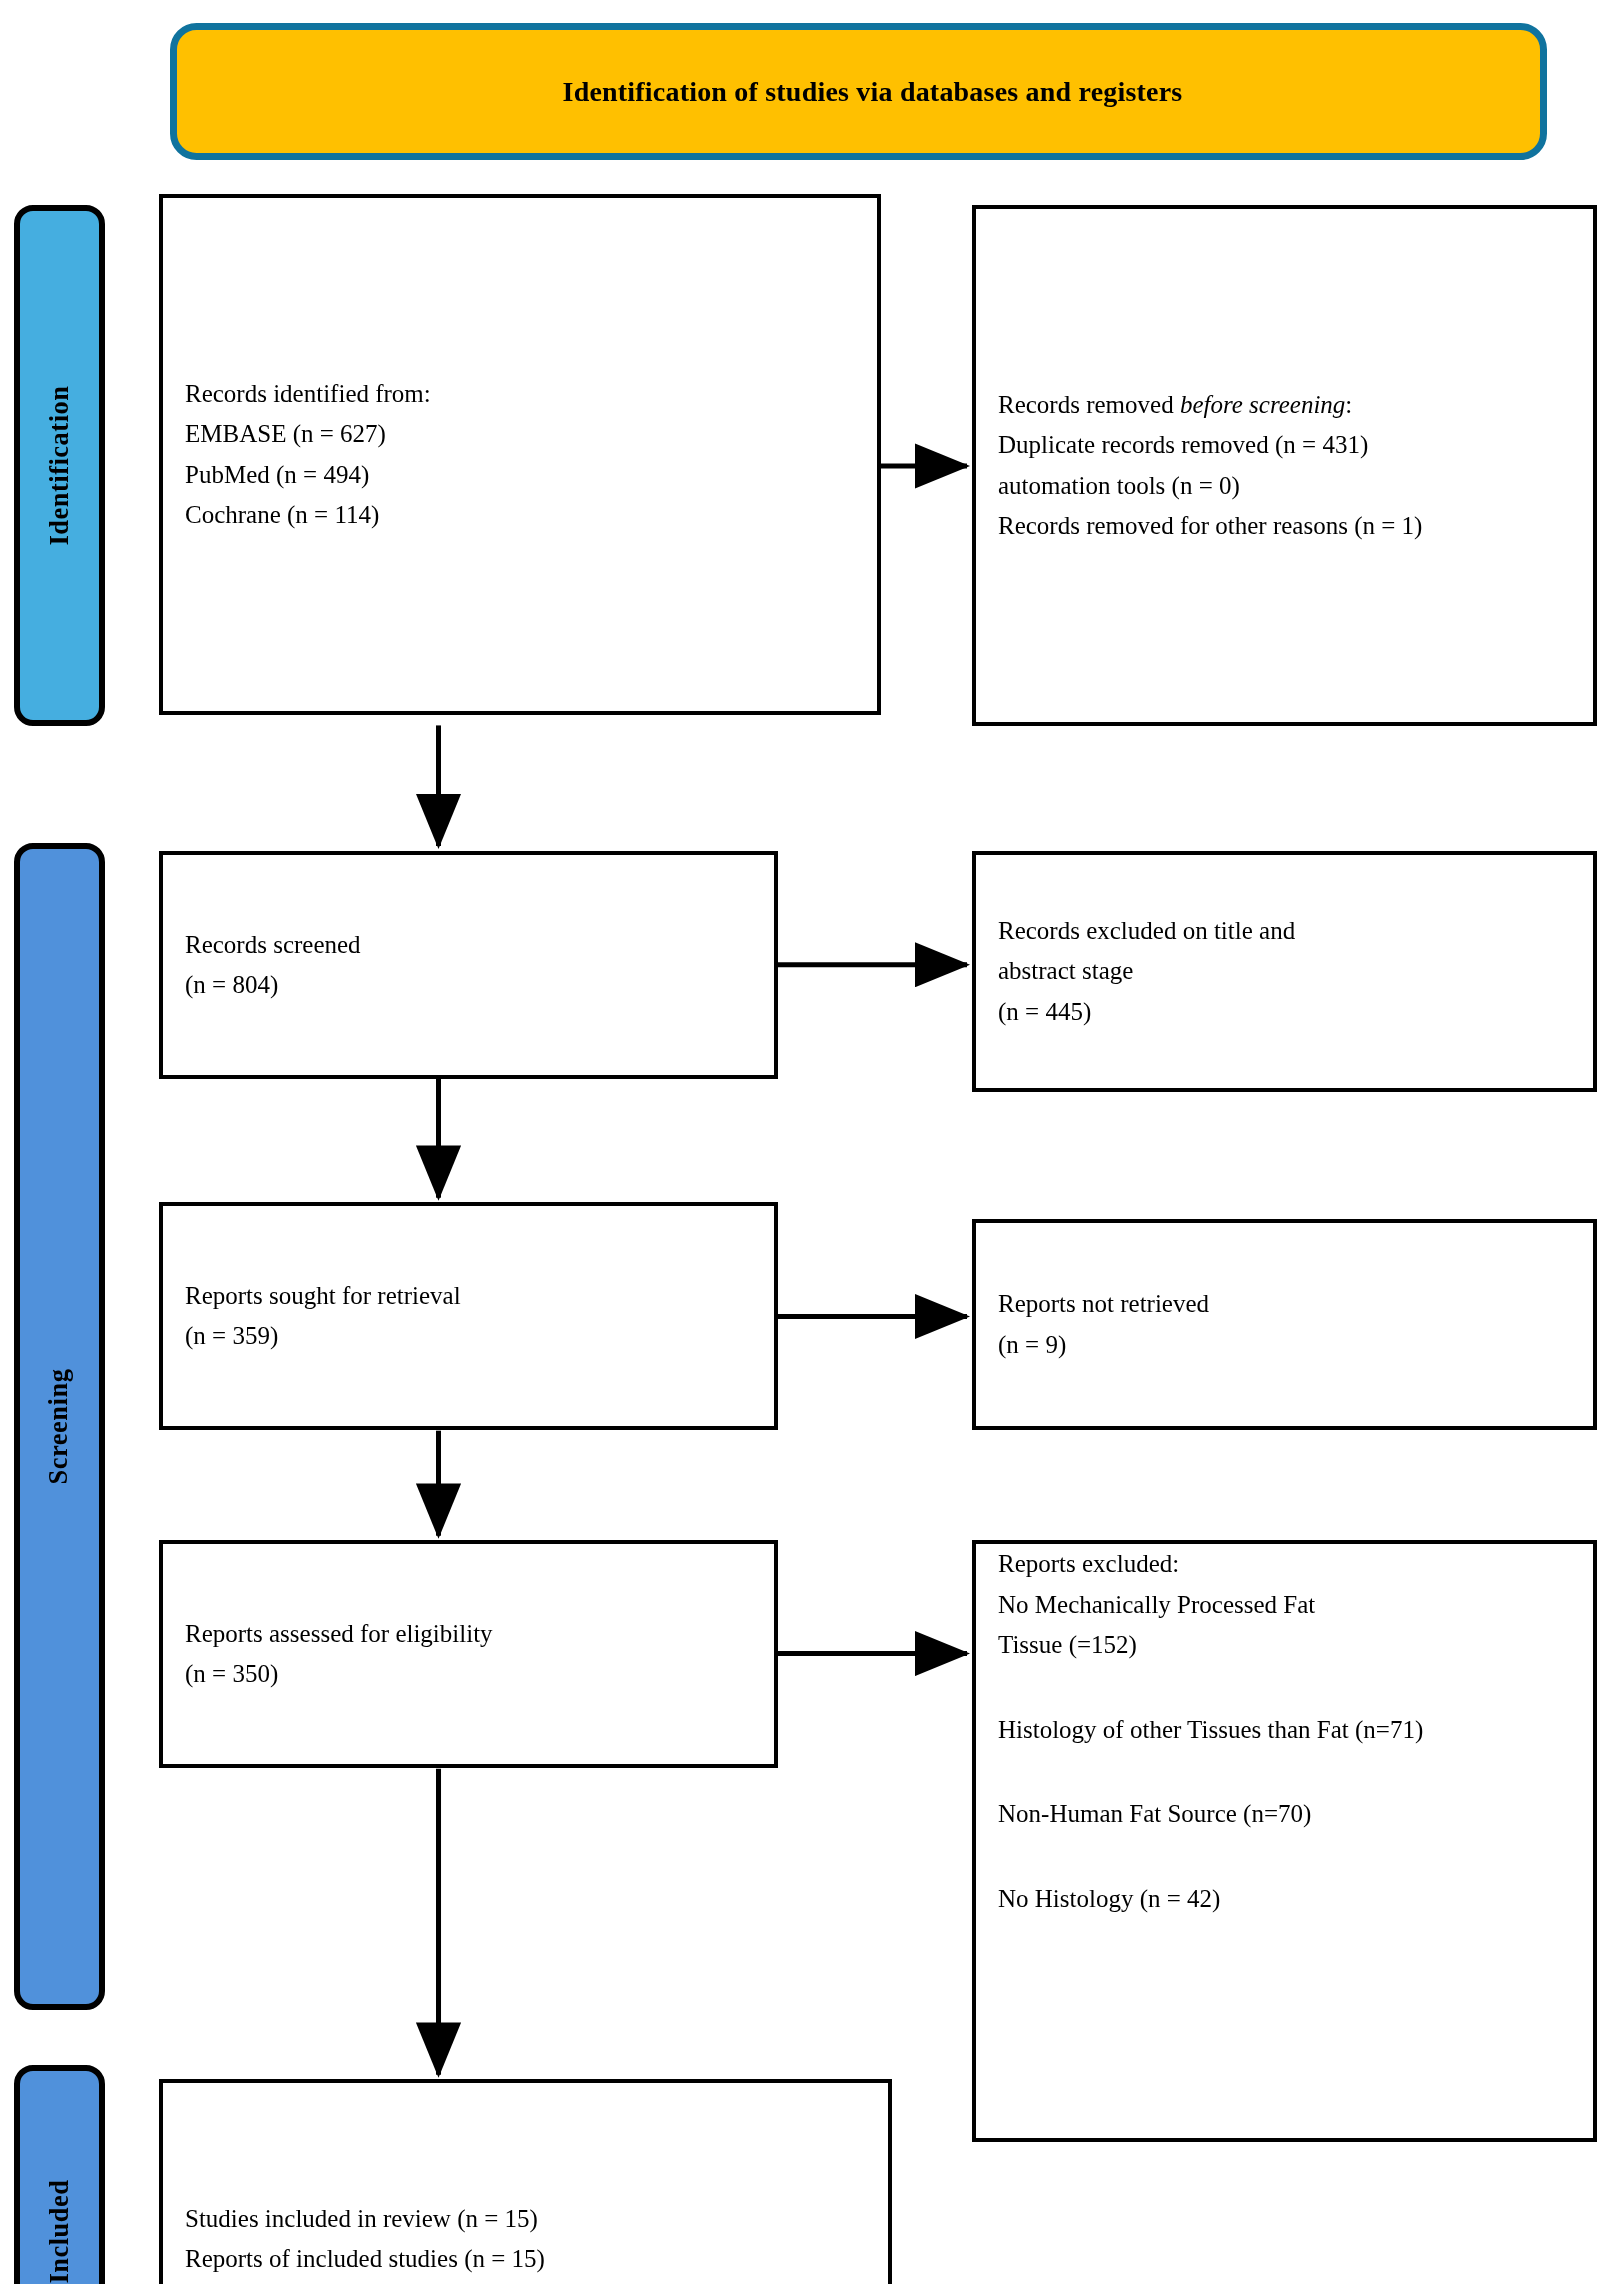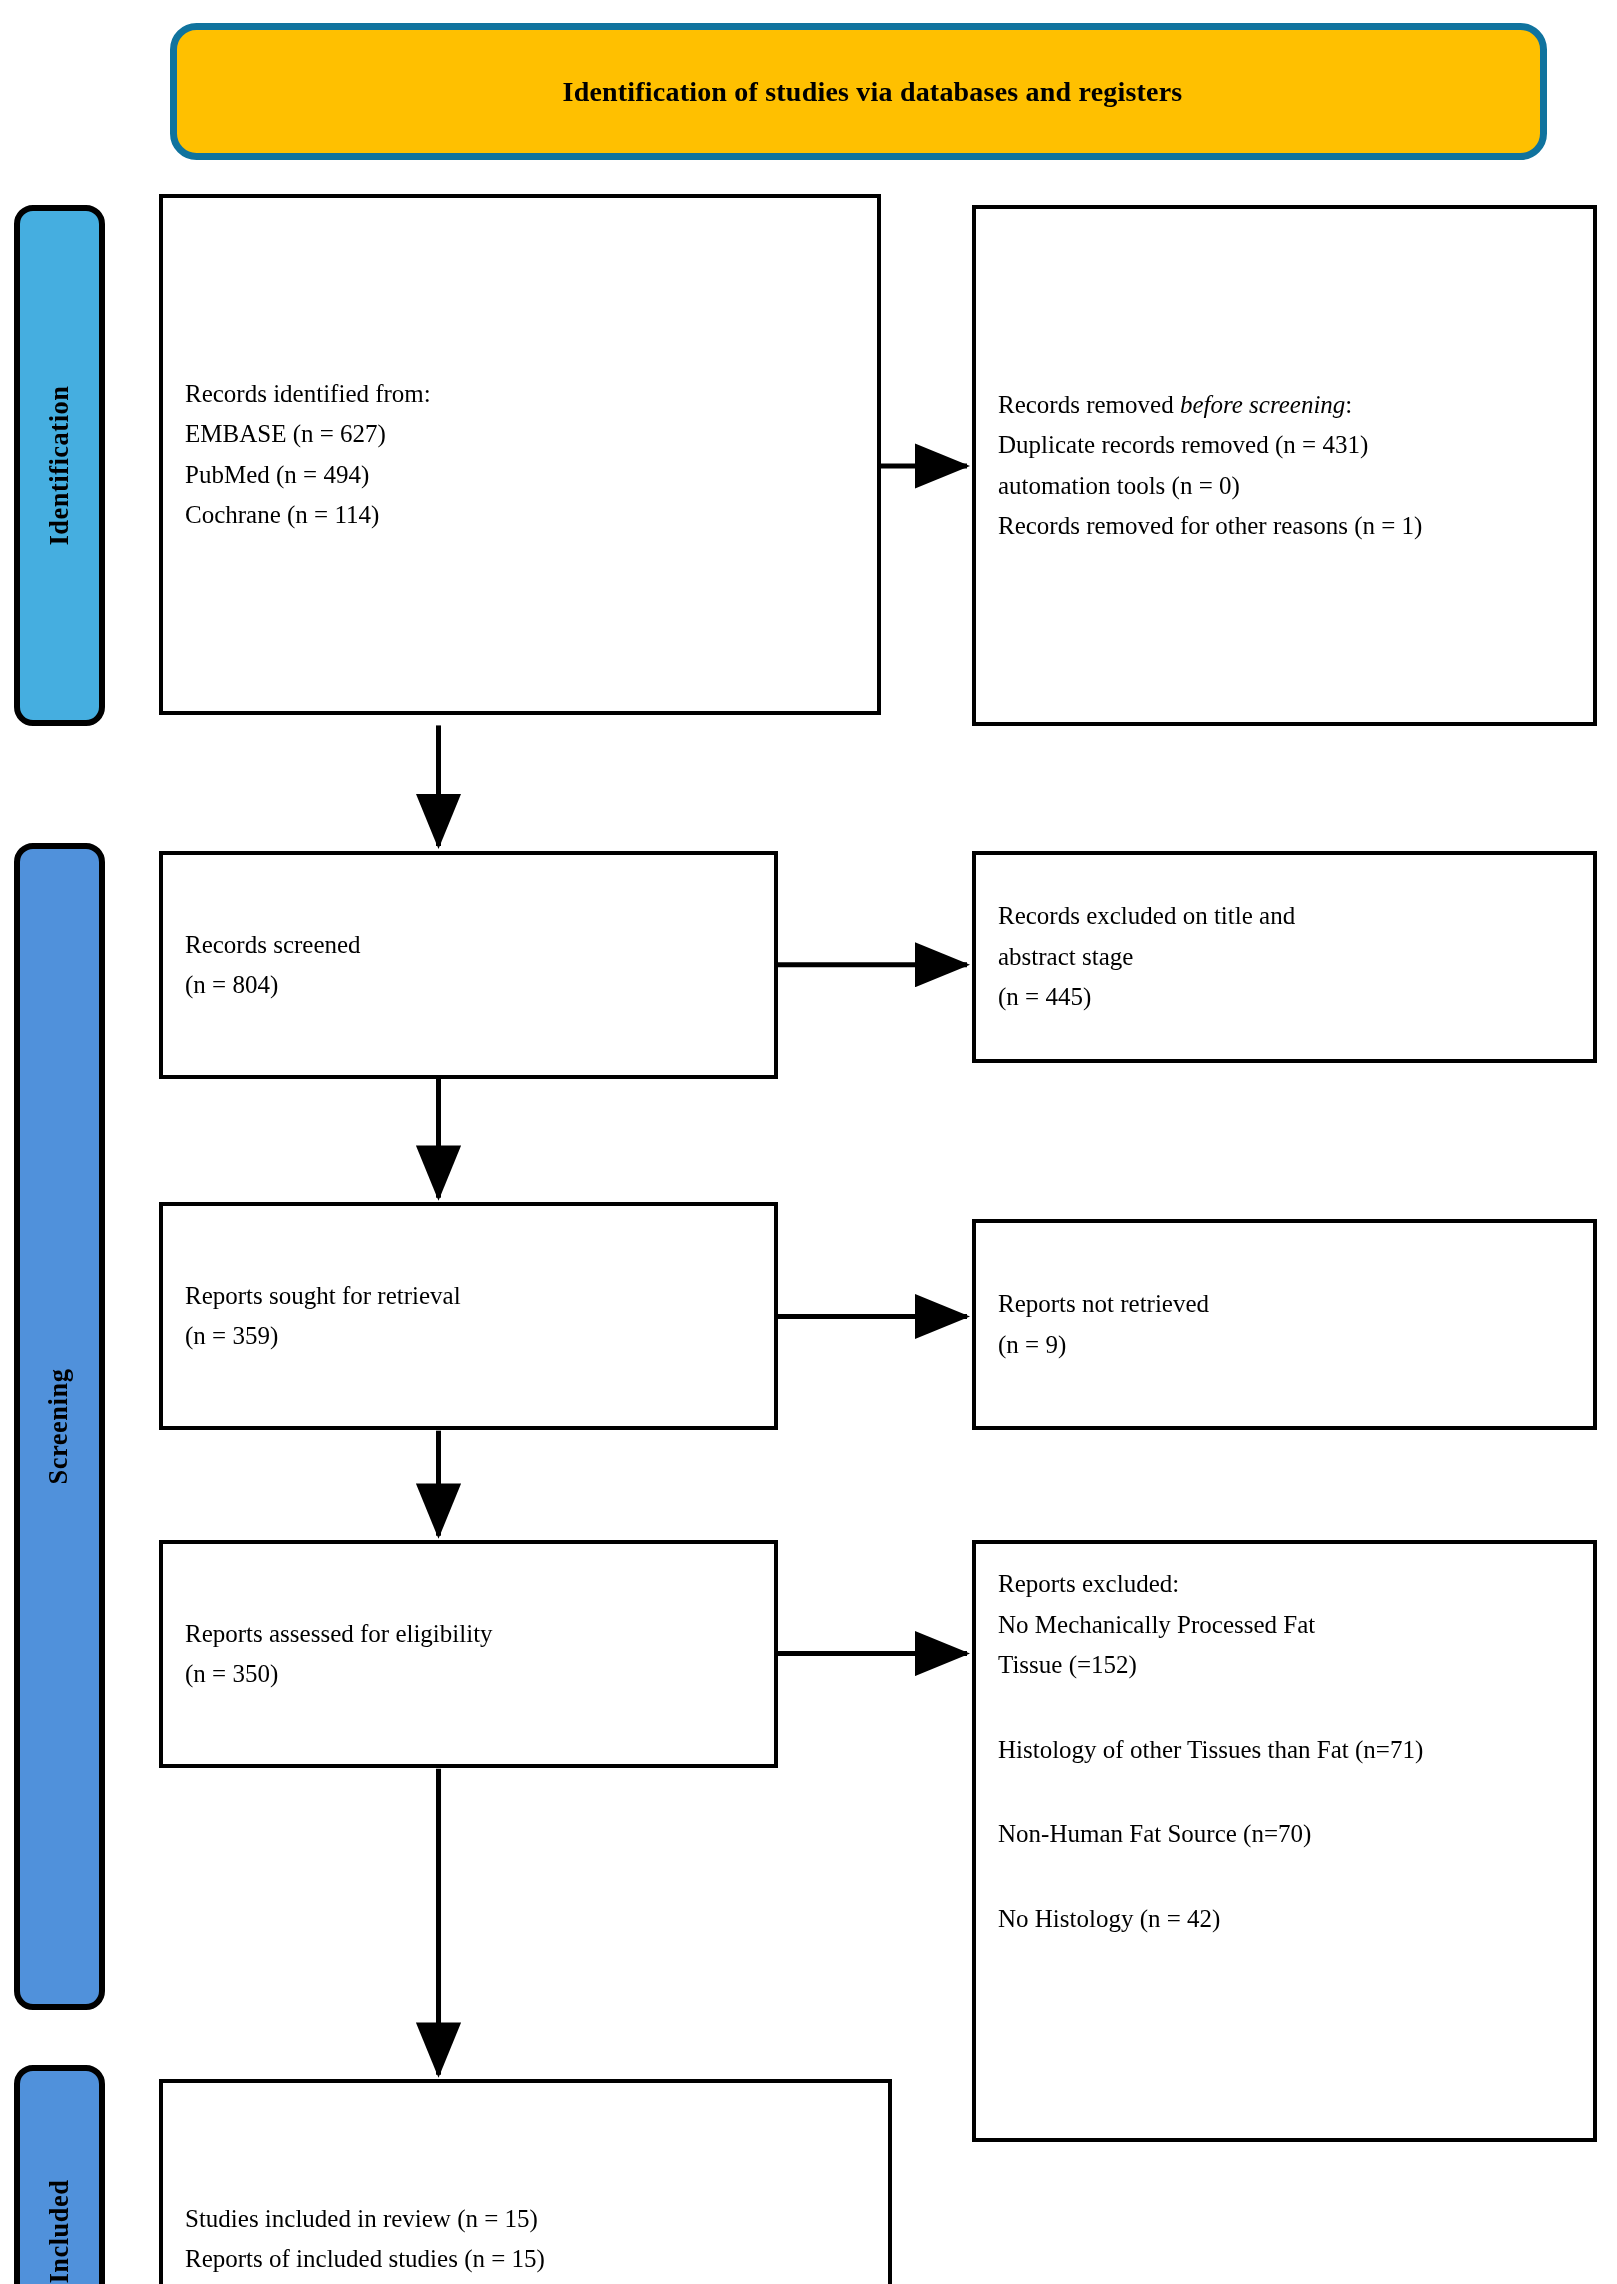--- a/index.html
+++ b/index.html
@@ -96,31 +96,30 @@
     font-size: 25px;
     line-height: 1.62;
     color: #000000;
     white-space: nowrap;
   }
   .fbox .line em {
     font-style: italic;
   }
   .fbox.topaligned {
     justify-content: flex-start;
-    padding-top: 20px;
   }
   .fbox .gap {
     height: 44px;
   }
 
   
   #box-identified      { left: 159px;  top: 194px;  width: 722px; height: 521px; }
   #box-removed         { left: 972px; top: 205px;  width: 625px; height: 521px; }
   #box-screened        { left: 159px;  top: 851px; width: 619px; height: 228px; }
-  #box-excluded-ta     { left: 972px; top: 851px; width: 625px; height: 212px; }
+  #box-excluded-ta     { left: 972px; top: 851px; width: 625px; height: 241px; }
   #box-sought          { left: 159px;  top: 1202px; width: 619px; height: 228px; }
   #box-notretrieved    { left: 972px; top: 1219px; width: 625px; height: 211px; }
   #box-assessed        { left: 159px;  top: 1540px; width: 619px; height: 228px; }
   #box-repexcluded     { left: 972px; top: 1540px; width: 625px; height: 602px; }
   #box-included        { left: 159px;  top: 2079px; width: 733px; height: 320px; }
 
   
   #connectors {
     position: absolute;
     left: 0; top: 0;

